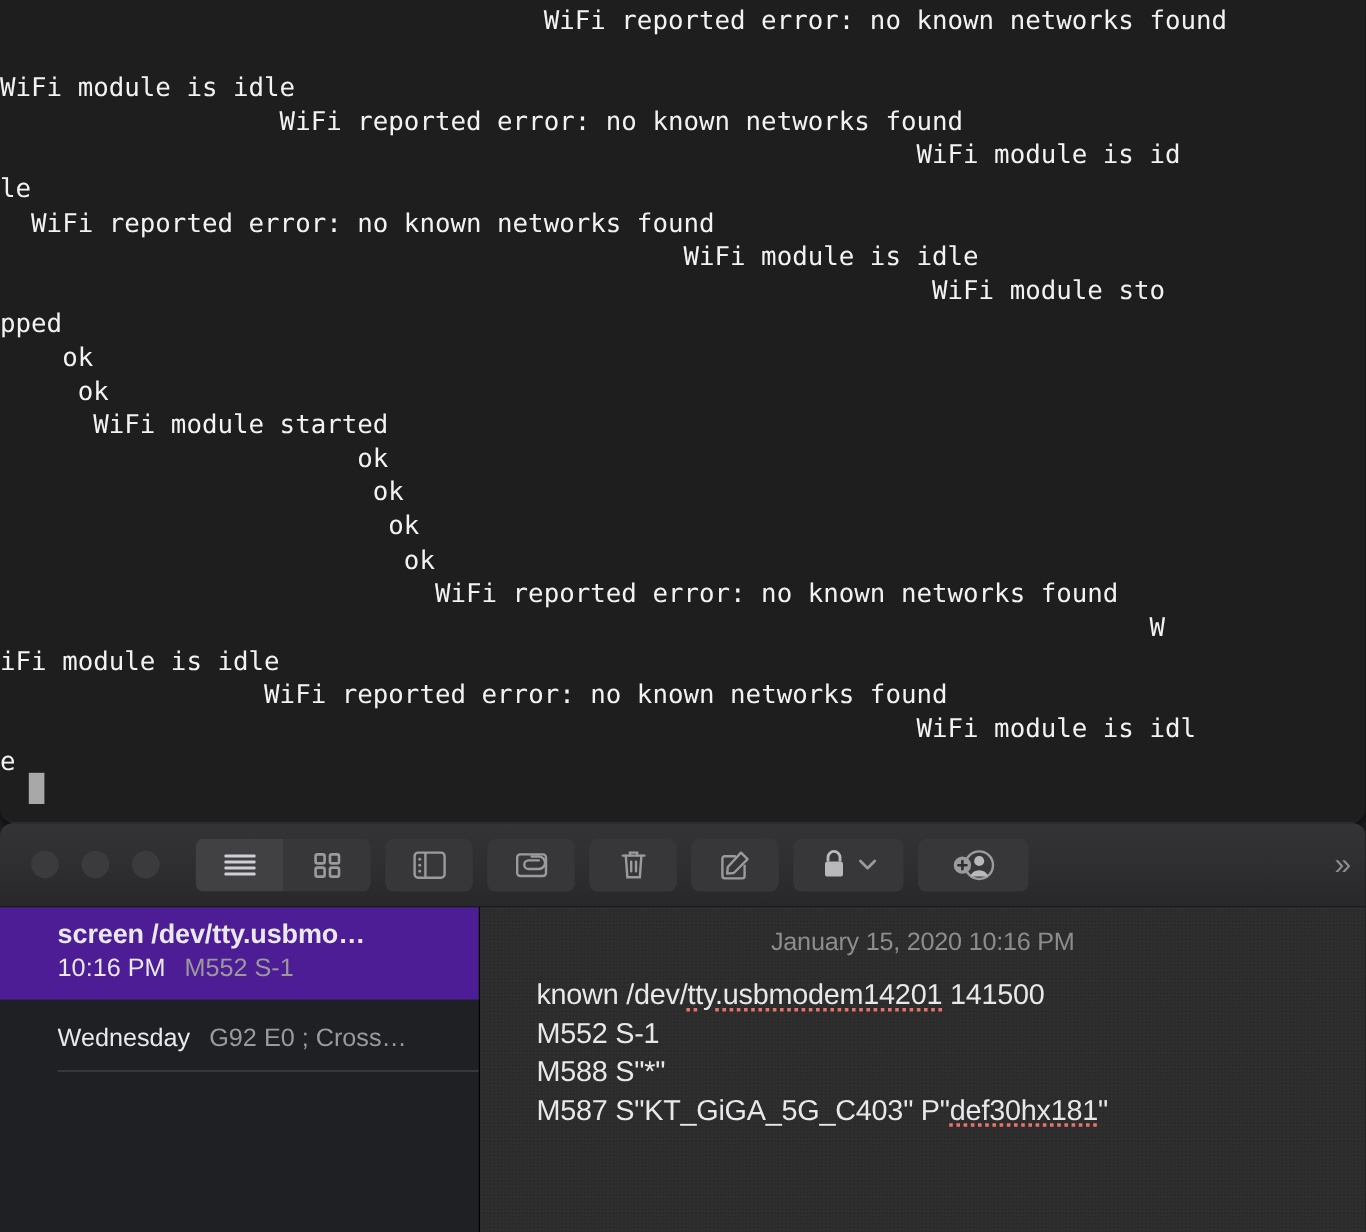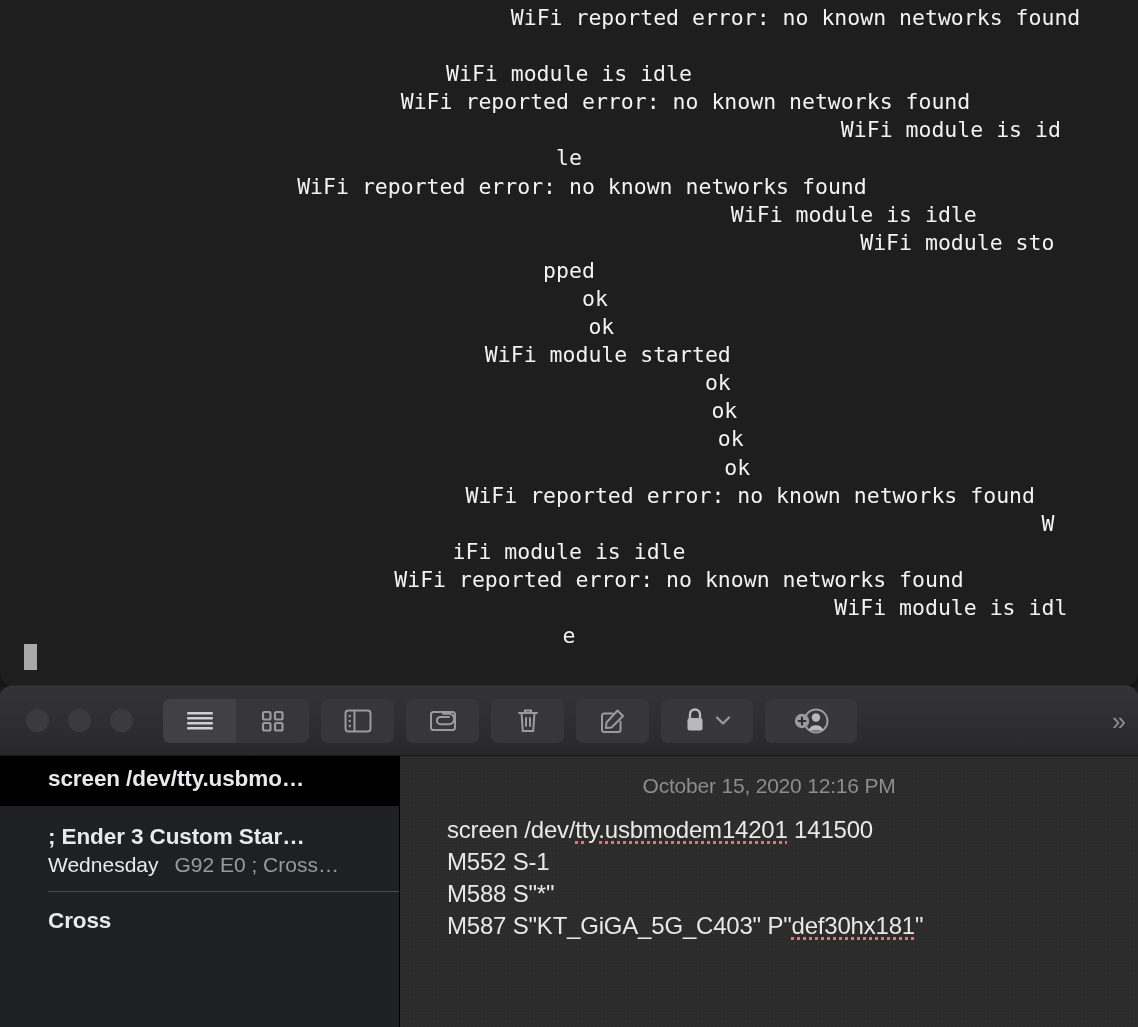--- a/index.html
+++ b/index.html
@@ -13,21 +13,20 @@
 
   
   #terminal-window {
     position: absolute; left: 0; top: 0;
     width: 1138px; height: 686px;
     background: #1e1e1e;
     border-bottom-left-radius: 12px;
     border-bottom-right-radius: 12px;
     overflow: hidden;
     box-shadow: 0 2px 6px rgba(0,0,0,.6);
-    text-align: center;
   }
   #terminal-window::after {
     content:""; position:absolute; left:0; right:0; bottom:0; height:1px;
     background: rgba(255,255,255,.06); pointer-events:none;
   }
   #terminal-body {
     position: absolute; left: 0; top: 0; right: 0; bottom: 0;
     padding: 4px 0 0 0;
     font-family: "DejaVu Sans Mono", "Liberation Mono", monospace;
     font-size: 21.5px;
@@ -86,21 +85,21 @@
 
   #notes-content { display:flex; height: 271px; }
 
   
   #note-list {
     width: 400px; background: #1f2023;
     border-right: 1px solid #000;
     overflow:hidden; flex: 0 0 400px;
   }
   .note-row { padding: 10px 0 14px 48px; position: relative; }
-  .note-row.selected { background: #000000; }
+  .note-row.selected { background: #4c1d95; }
   .note-title {
     font-size: 22.5px; font-weight: bold; color: #e9e9ec;
     white-space: nowrap; overflow: hidden;
     letter-spacing: -0.1px;
   }
   .note-sub { margin-top: 3px; font-size: 21px; white-space: nowrap; overflow: hidden; }
   .note-date { color: #e9e9ec; }
   .note-snippet { color: #9a9a9e; margin-left: 10px; }
   .note-sep { height:1px; background:#4a4a4e; margin: 0 0 0 48px; }
 
@@ -252,41 +251,41 @@
 
       <div id="overflow-chevron">»</div>
     </div>
 
     <div id="notes-content">
 
       <div id="note-list">
 
         <div class="note-row selected">
           <div class="note-title">screen /dev/tty.usbmo…</div>
+          <div class="note-sub">
+            <span class="note-date">10:16 PM</span>
+            <span class="note-snippet">M552 S-1</span>
+          </div>
         </div>
 
         <div class="note-row" style="padding-top:18px;">
-          <div class="note-title">; Ender 3 Custom Star…</div>
           <div class="note-sub">
             <span class="note-date">Wednesday</span>
             <span class="note-snippet">G92 E0 ; Cross…</span>
           </div>
         </div>
 
         <div class="note-sep"></div>
 
-        <div class="note-row" style="padding-top:16px;">
-          <div class="note-title">Cross</div>
-        </div>
       </div>
 
       <div id="note-body">
-        <div id="note-timestamp">October 15, 2020 12:16 PM</div>
+        <div id="note-timestamp">January 15, 2020 10:16 PM</div>
         <div id="note-text">
-            <div class="nline"><span>screen /dev/</span><span class="spell">tty.usbmodem14201</span><span> 141500</span></div>
+            <div class="nline"><span>known /dev/</span><span class="spell">tty.usbmodem14201</span><span> 141500</span></div>
             <div class="nline"><span>M552 S-1</span></div>
             <div class="nline"><span>M588 S"*"</span></div>
             <div class="nline"><span>M587 S"KT_GiGA_5G_C403" P"</span><span class="spell">def30hx181</span><span>"</span></div>
           </div>
       </div>
 
     </div>
   </div>
 </div>
 

